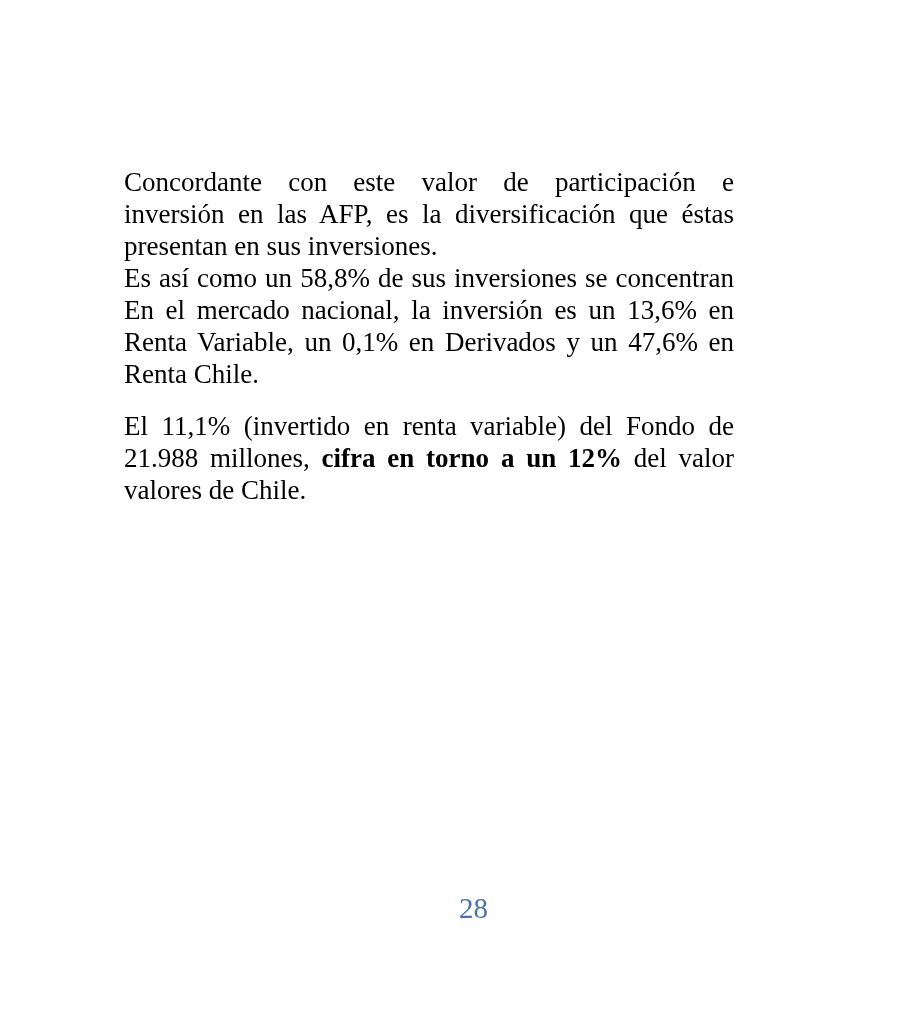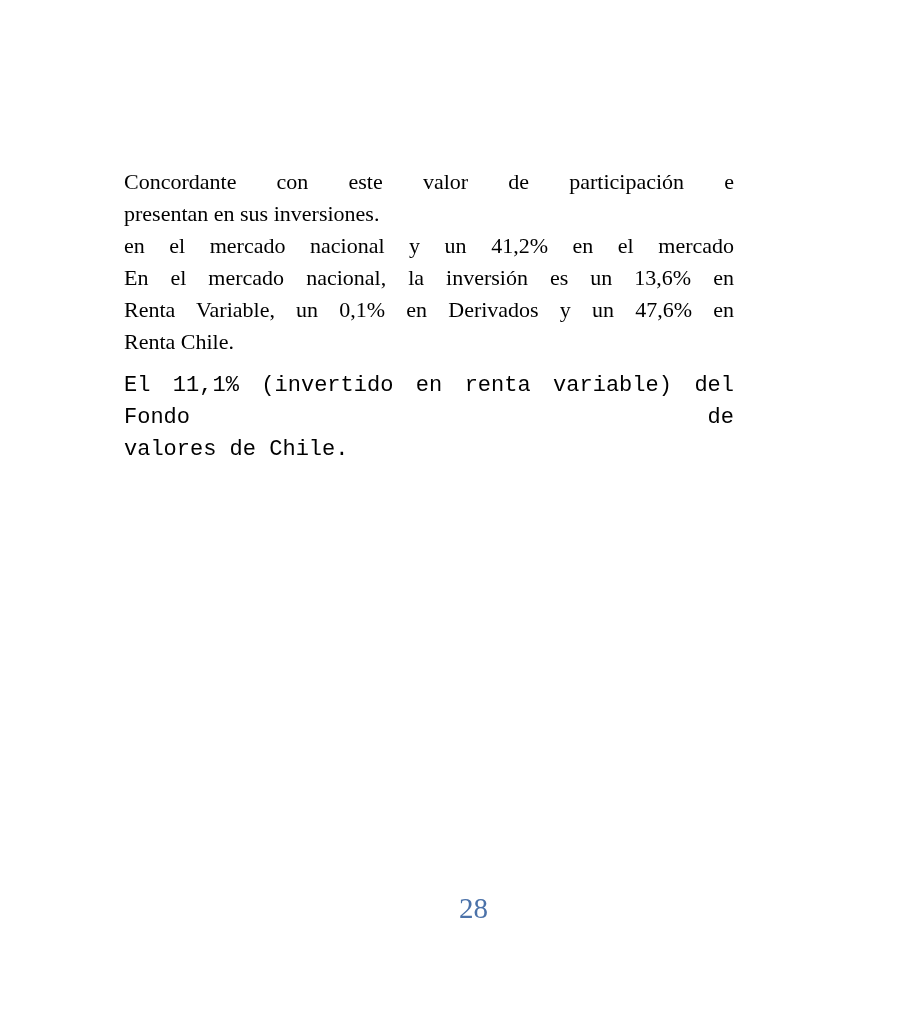--- a/index.html
+++ b/index.html
@@ -18,30 +18,29 @@
     position: relative;
     width: 923px;
     height: 1024px;
     background: #ffffff;
   }
   .text-block {
     position: absolute;
     left: 124px;
     top: 166px;
     width: 610px;
-    font-size: 22px;
+    font-size: 27px;
     line-height: 32px;
   }
   .para {
     margin: 0;
     padding: 0;
   }
   .para.gap-above {
-    margin-top: 12px;
-    font-family: Liberation Mono, monospace;
+    margin-top: 20px;
   }
   .ln {
     display: block;
     text-align: justify;
     text-align-last: justify;
     text-justify: inter-word;
   }
   .ln.last {
     text-align: right;
     text-align-last: left;
@@ -67,35 +66,37 @@
 </style>
 </head>
 <body>
 
 <div class="page">
 
   <main class="text-block">
 
     <p class="para">
       <span class="ln">Concordante con este valor de participación e</span>
+      <span class="ln">inversión en las AFP, es la diversificación que éstas</span>
       <span class="ln last">presentan en sus inversiones.</span>
     </p>
 
     <p class="para">
-      <span class="ln">en el mercado nacional y un 41,2% en el mercado</span>
+      <span class="ln">Es así como un 58,8% de sus inversiones se concentran</span>
     </p>
 
     <p class="para">
       <span class="ln">En el mercado nacional, la inversión es un 13,6% en</span>
       <span class="ln">Renta Variable, un 0,1% en Derivados y un 47,6% en</span>
       <span class="ln last">Renta Chile.</span>
     </p>
 
     <p class="para gap-above">
       <span class="ln">El 11,1% (invertido en renta variable) del Fondo de</span>
+      <span class="ln"><span>21.988 millones, </span><span class="bold-seg">cifra en torno a un 12%</span><span> del valor</span></span>
       <span class="ln last">valores de Chile.</span>
     </p>
 
   </main>
 
   <footer class="page-footer">
     <span class="page-number">28</span>
   </footer>
 
 </div>

